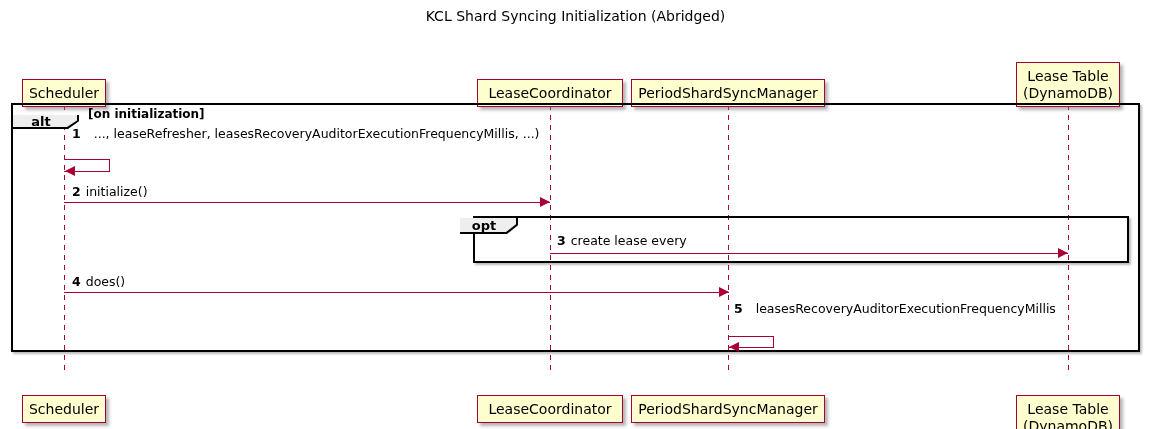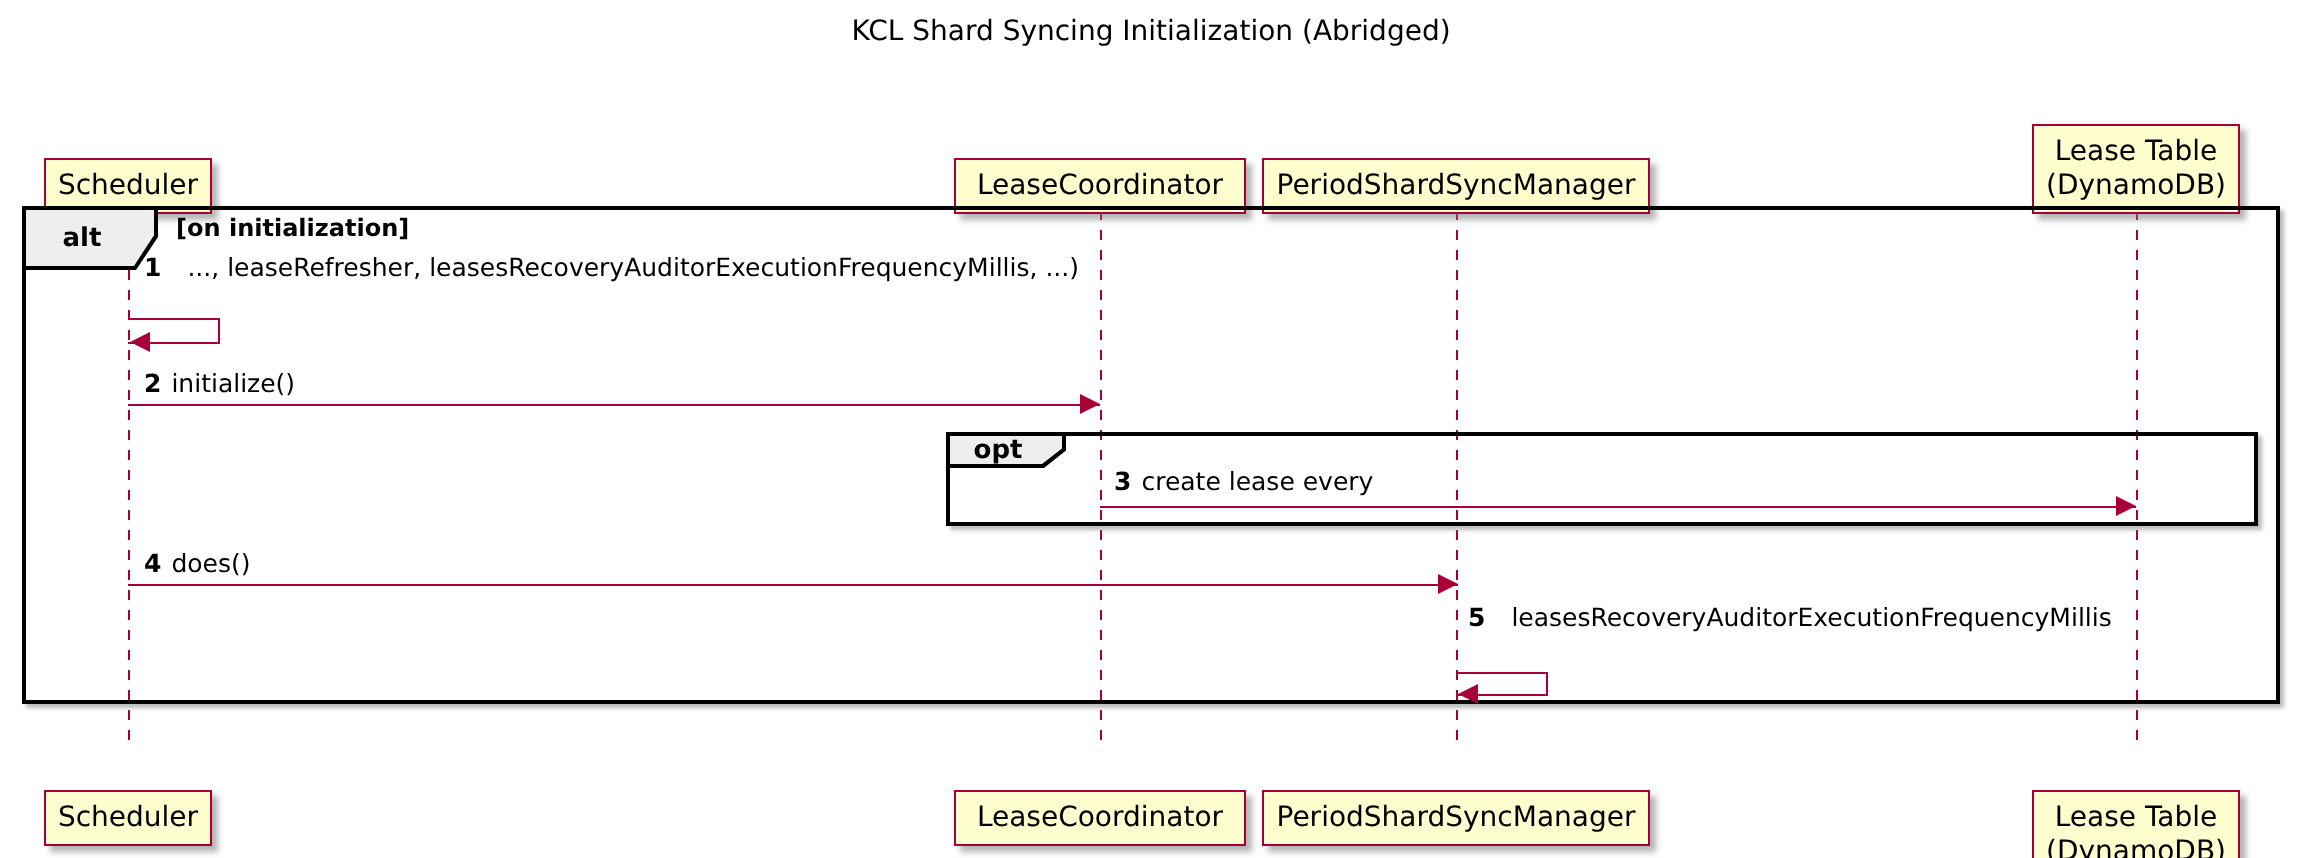--- a/index.html
+++ b/index.html
@@ -78,21 +78,21 @@
   </div>
   <div class="pbox" style="left:631px;top:57px;width:194px;height:28px;">
     <div>PeriodShardSyncManager</div>
   </div>
   <div class="pbox" style="left:1016px;top:40px;width:104px;height:45px;">
     <div>Lease Table</div>
     <div>(DynamoDB)</div>
   </div>
 
   <div class="frame" style="left:11px;top:103px;width:1129px;height:249px;"></div>
-  <div class="pent-outer" style="left:13px;top:105px;width:66px;height:30px;">
+  <div class="pent-outer" style="left:13px;top:115px;width:66px;height:14px;">
     <div class="pent-inner">alt</div>
   </div>
   <div class="cond" style="left:88px;top:107px;">[on initialization]</div>
 
   <div class="msg-label" style="left:72px;top:127px;">
     <span class="num">1</span>
     <span>
       <div class="indent">..., leaseRefresher, leasesRecoveryAuditorExecutionFrequencyMillis, ...)</div>
     </span>
   </div>
@@ -100,21 +100,21 @@
   <div class="head-left" style="left:65px;top:166px;"></div>
 
   <div class="msg-label" style="left:72px;top:185px;">
     <span class="num">2</span>
     <span>initialize()</span>
   </div>
   <div class="arrow" style="left:64px;top:202px;width:486px;"></div>
   <div class="head-right" style="left:540px;top:197px;"></div>
 
   <div class="frame" style="left:473px;top:216px;width:656px;height:47px;"></div>
-  <div class="pent-outer" style="left:475px;top:218px;width:58px;height:16px;">
+  <div class="pent-outer" style="left:460px;top:218px;width:58px;height:16px;">
     <div class="pent-inner">opt</div>
   </div>
 
   <div class="msg-label" style="left:557px;top:234px;">
     <span class="num">3</span>
     <span>create lease every</span>
   </div>
   <div class="arrow" style="left:550px;top:253px;width:518px;"></div>
   <div class="head-right" style="left:1058px;top:248px;"></div>
 

